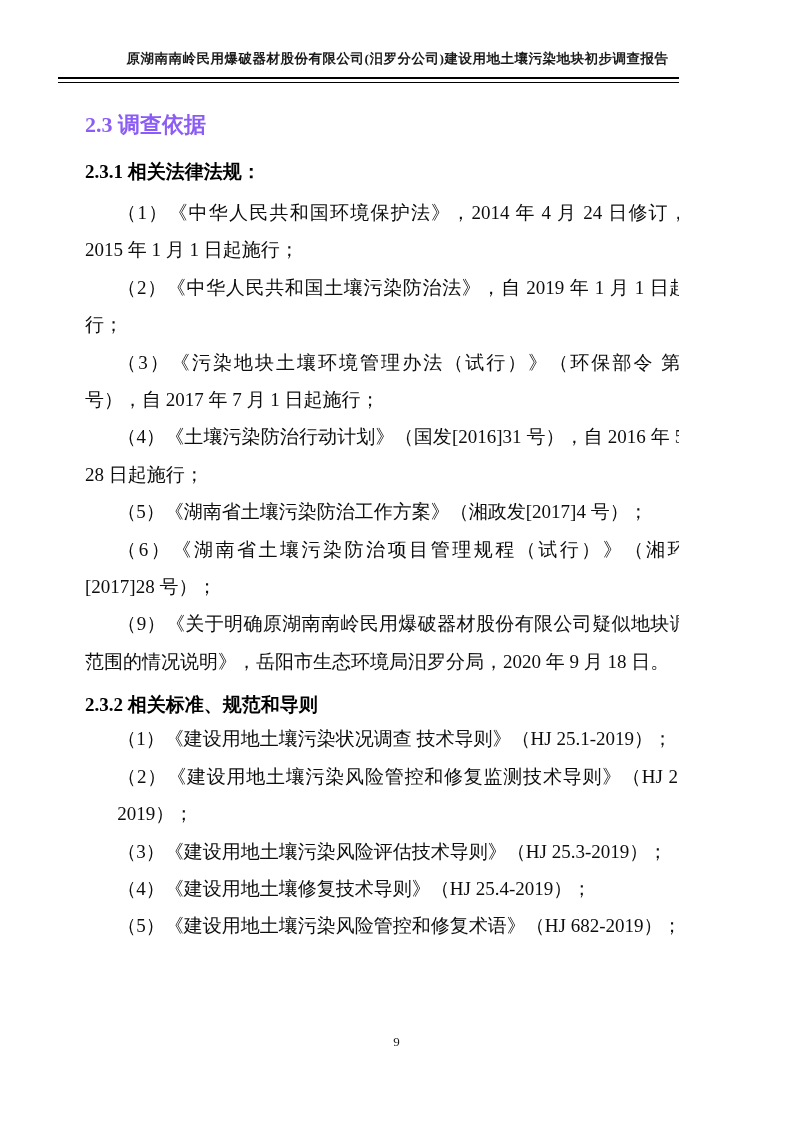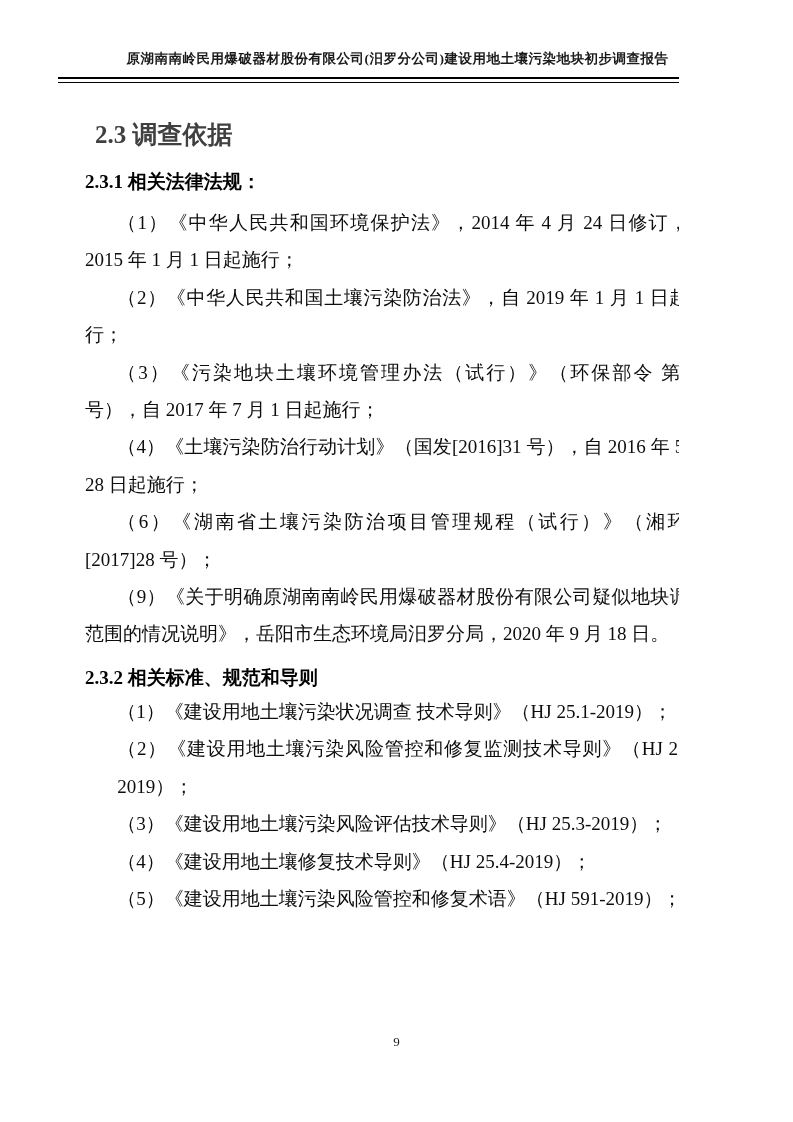--- a/index.html
+++ b/index.html
@@ -39,25 +39,25 @@
     border-bottom: 1.5px solid #000000;
   }
   
   .content {
     position: absolute;
     top: 110px;
     left: 85px;
     width: 623px;
   }
   .section-title {
-    margin: 10px;
-    font-size: 25px;
+    margin: 0;
+    font-size: 22px;
     font-weight: bold;
     line-height: 30px;
-    color: #404040;
+    color: #8b5cf6;
   }
   .sub-title {
     margin: 20px 0 4px 0;
     font-size: 19px;
     font-weight: bold;
     line-height: 24px;
     color: #000000;
   }
   .sub-title.standards {
     margin: 13px 0 3px 0;
@@ -103,31 +103,32 @@
 
     <h1 class="section-title">2.3 调查依据</h1>
 
     <h2 class="sub-title">2.3.1 相关法律法规：</h2>
 
     <div class="paras">
       <p>（1）《中华人民共和国环境保护法》，2014 年 4 月 24 日修订，自 2015 年 1 月 1 日起施行；</p>
       <p>（2）《中华人民共和国土壤污染防治法》，自 2019 年 1 月 1 日起施行；</p>
       <p>（3）《污染地块土壤环境管理办法（试行）》（环保部令 第 42 号），自 2017 年 7 月 1 日起施行；</p>
       <p>（4）《土壤污染防治行动计划》（国发[2016]31 号），自 2016 年 5 月 28 日起施行；</p>
+      <p>（5）《湖南省土壤污染防治工作方案》（湘政发[2017]4 号）；</p>
       <p>（6）《湖南省土壤污染防治项目管理规程（试行）》（湘环函[2017]28 号）；</p>
       <p>（9）《关于明确原湖南南岭民用爆破器材股份有限公司疑似地块调查范围的情况说明》，岳阳市生态环境局汨罗分局，2020 年 9 月 18 日。</p>
     </div>
 
     <h2 class="sub-title standards">2.3.2 相关标准、规范和导则</h2>
 
     <div class="paras standards-list">
       <p>（1）《建设用地土壤污染状况调查 技术导则》（HJ 25.1-2019）；</p>
       <p class="hang">（2）《建设用地土壤污染风险管控和修复监测技术导则》（HJ 25.2-2019）；</p>
       <p>（3）《建设用地土壤污染风险评估技术导则》（HJ 25.3-2019）；</p>
       <p>（4）《建设用地土壤修复技术导则》（HJ 25.4-2019）；</p>
-      <p>（5）《建设用地土壤污染风险管控和修复术语》（HJ 591-2019）；</p>
+      <p>（5）《建设用地土壤污染风险管控和修复术语》（HJ 682-2019）；</p>
     </div>
 
   </div>
 
   <div class="page-number">9</div>
 
 </div>
 
 </body></html>

